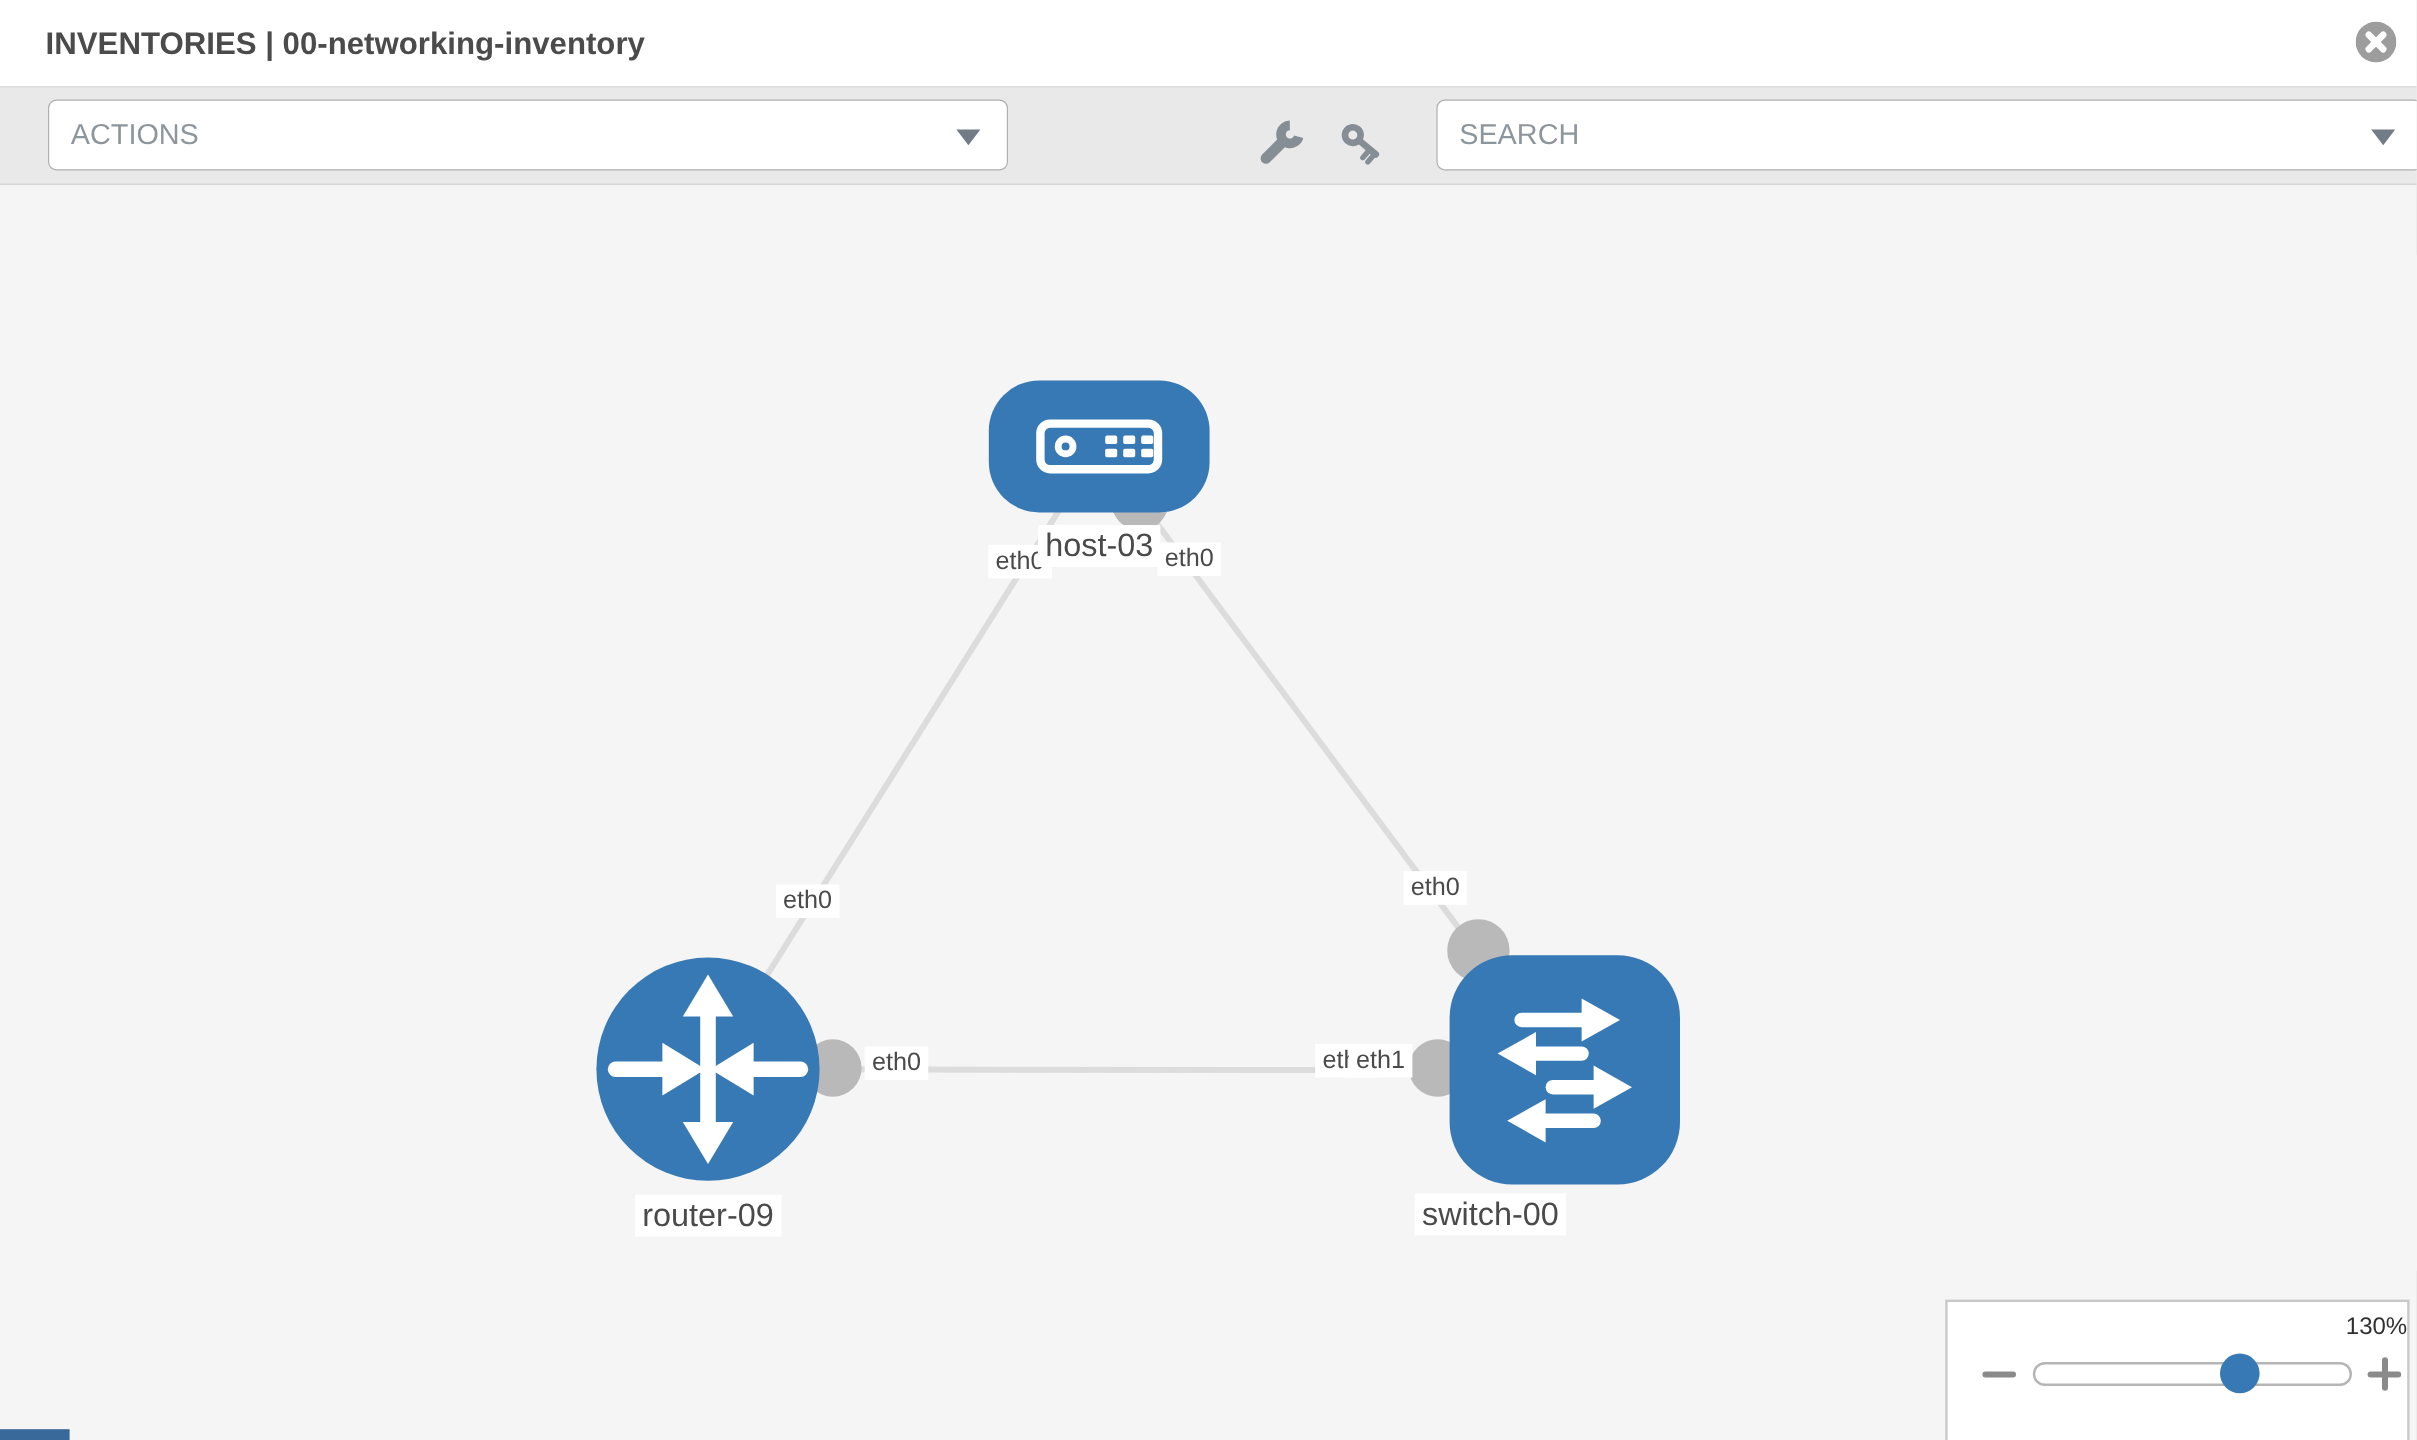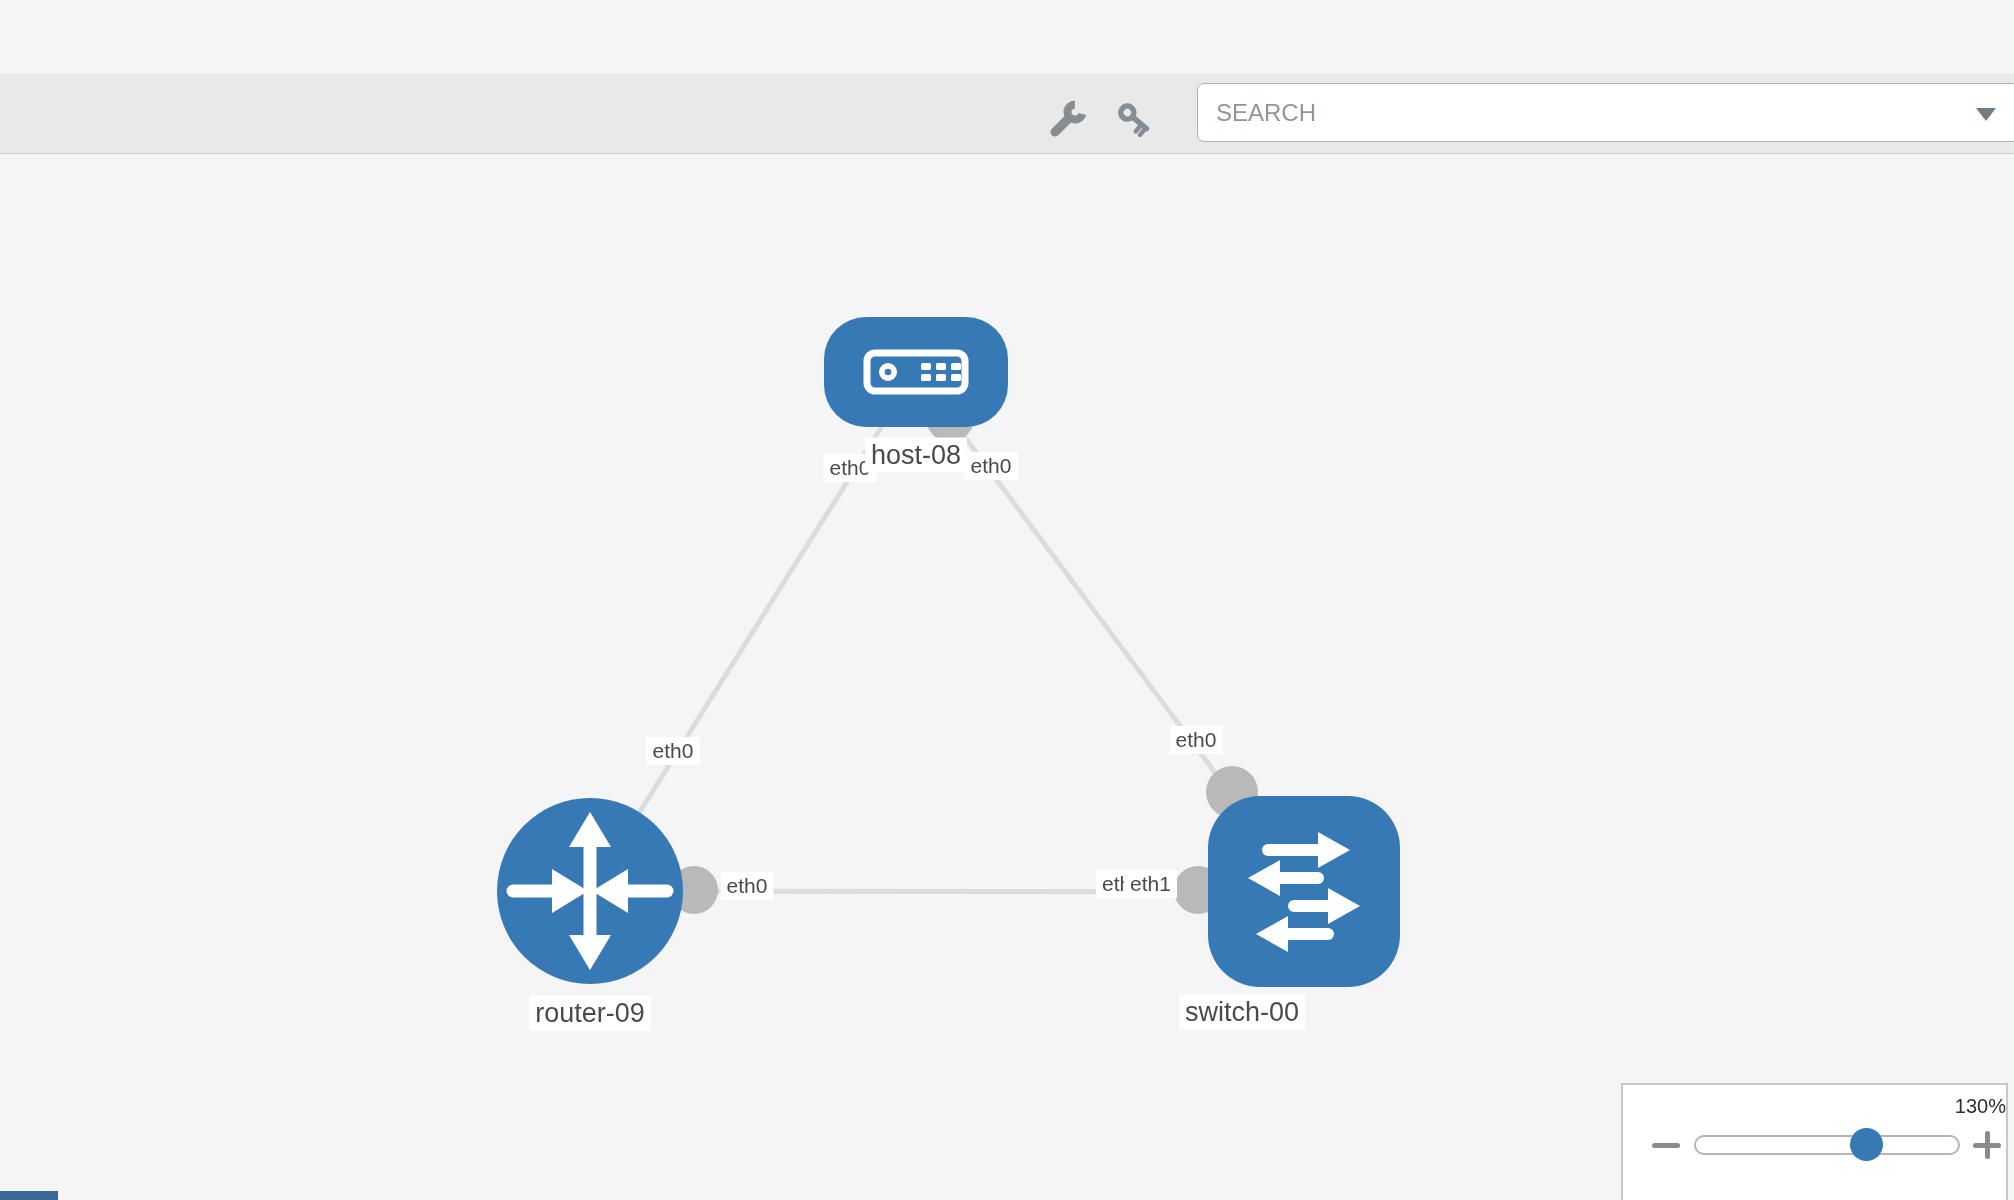--- a/index.html
+++ b/index.html
@@ -140,27 +140,40 @@
   </svg>
 
   <div class="chip iface centered" style="left:850px;top:468px;">eth0</div>
   <div class="chip iface centered" style="left:991px;top:466px;">eth0</div>
   <div class="chip iface centered" style="left:673px;top:751px;">eth0</div>
   <div class="chip iface centered" style="left:1196px;top:740px;">eth0</div>
   <div class="chip iface centered" style="left:747px;top:886px;">eth0</div>
   <div class="chip iface" style="left:1096px;top:870px;z-index:5;">eth1</div>
   <div class="chip iface" style="left:1124px;top:870px;z-index:6;">eth1</div>
 
-  <div class="chip nodelabel centered" style="left:916px;top:455px;">host-08</div>
+  <div class="chip nodelabel centered" style="left:916px;top:455px;">host-03</div>
   <div class="chip nodelabel centered" style="left:590px;top:1013px;">router-09</div>
   <div class="chip nodelabel centered" style="left:1242px;top:1012px;">switch-00</div>
 
+  <div class="header">
+    <div class="header-title">INVENTORIES | 00-networking-inventory</div>
+    <div class="close-btn">
+      <svg width="34" height="34" viewBox="0 0 34 34">
+        <circle cx="17" cy="17" r="17" fill="#9d9d9d"></circle>
+        <path d="M11 11 L23 23 M23 11 L11 23" stroke="#ffffff" stroke-width="5.5" stroke-linecap="round"></path>
+      </svg>
+    </div>
+  </div>
 
   <div class="toolbar">
 
+    <div class="dropdown dd-actions">
+      <span class="dd-label">ACTIONS</span>
+      <span class="chevron"></span>
+    </div>
 
     <div class="tool-icon icon-wrench">
       <svg width="44" height="44" viewBox="-22 -22 44 44">
         <g stroke="#858d95" fill="none">
           <line x1="-13" y1="13" x2="1" y2="-1" stroke-width="9" stroke-linecap="round"></line>
           <circle cx="7" cy="-7" r="7.5" stroke-width="8" stroke-dasharray="33 14.2" transform="rotate(15 7 -7)"></circle>
         </g>
       </svg>
     </div>
 

